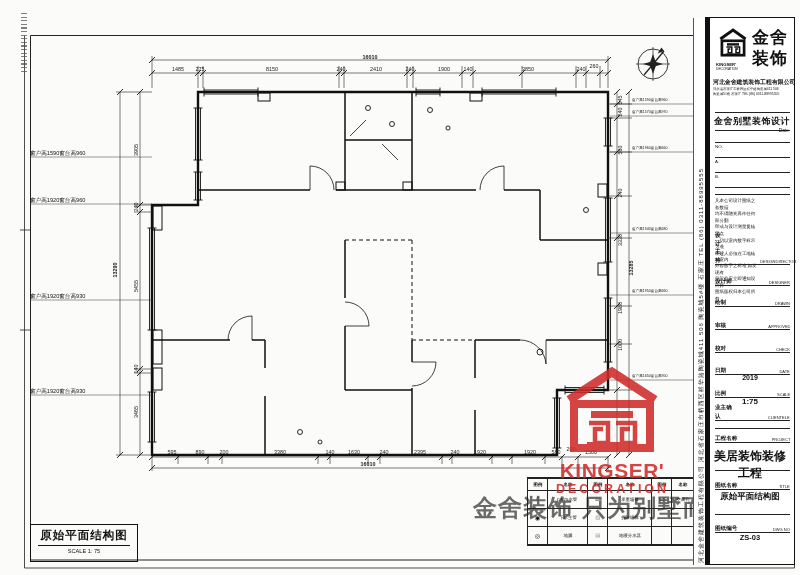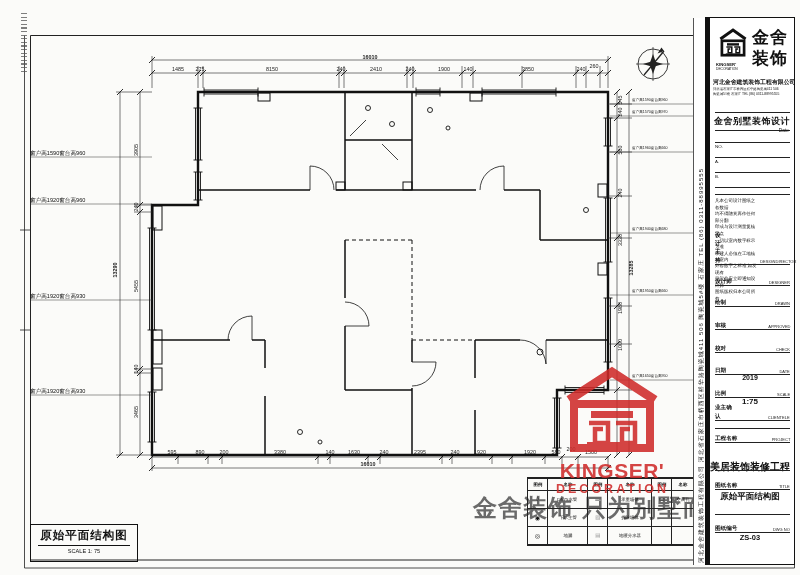--- a/index.html
+++ b/index.html
@@ -403,21 +403,21 @@
   <div class="pval" style="top:379px;font-size:8px">1:75</div>
   <div class="prow" style="top:392px">
     <span class="cn">业主确认</span>
       <span class="en">CLIENTELE</span>
     </div>
   <div class="phr" style="top:410px"></div>
   <div class="prow" style="top:414px">
     <span class="cn">工程名称</span>
       <span class="en">PROJECT</span>
     </div>
-  <div class="pval" style="top:442px;font-size:10px">美居装饰装修工程</div>
+  <div class="pval" style="top:430px;font-size:12px">美居装饰装修工程</div>
   <div class="phr" style="top:452px"></div>
   <div class="prow" style="top:461px">
     <span class="cn">图纸名称</span>
       <span class="en">TITLE</span>
     </div>
   <div class="pval" style="top:473px;font-size:8.5px">原始平面结构图</div>
   <div class="phr" style="top:496px"></div>
   <div class="prow" style="top:504px">
     <span class="cn">图纸编号</span>
       <span class="en">DWG NO</span>

